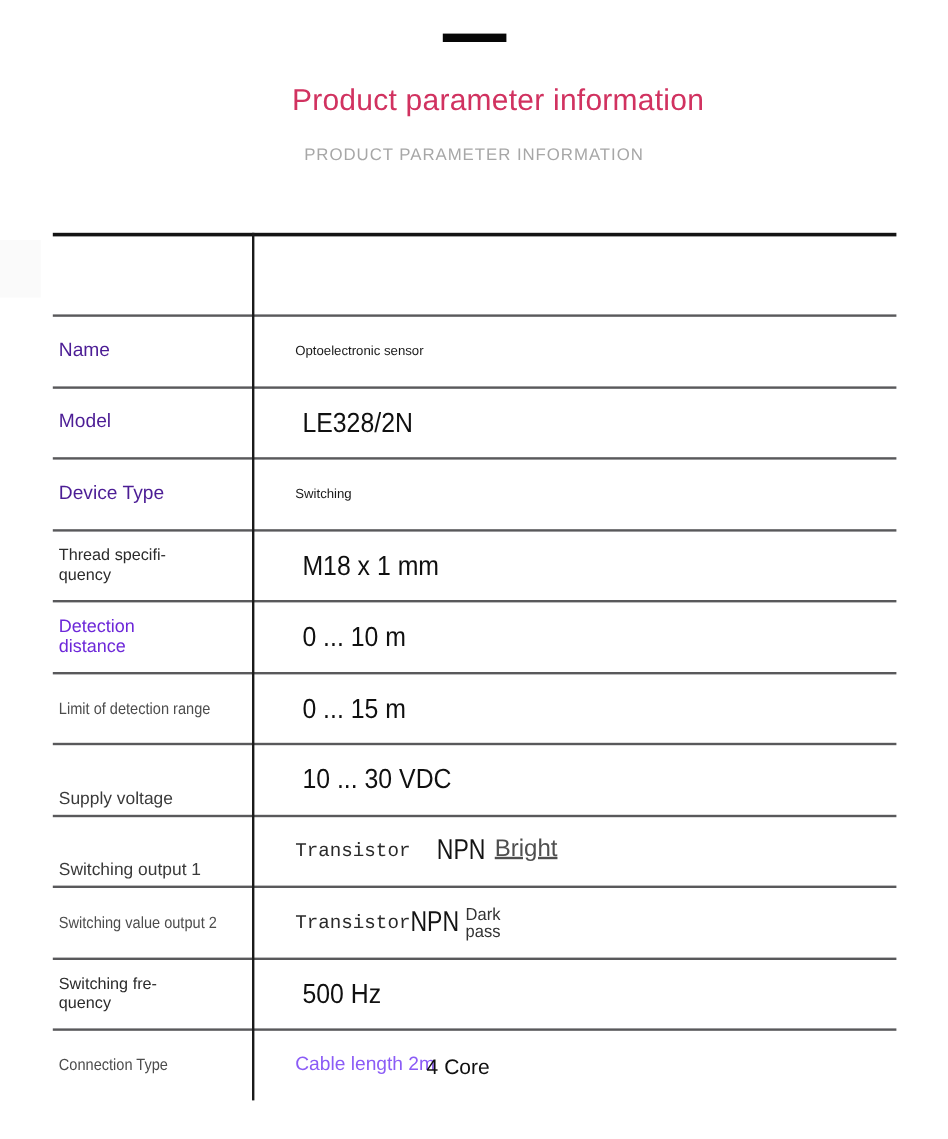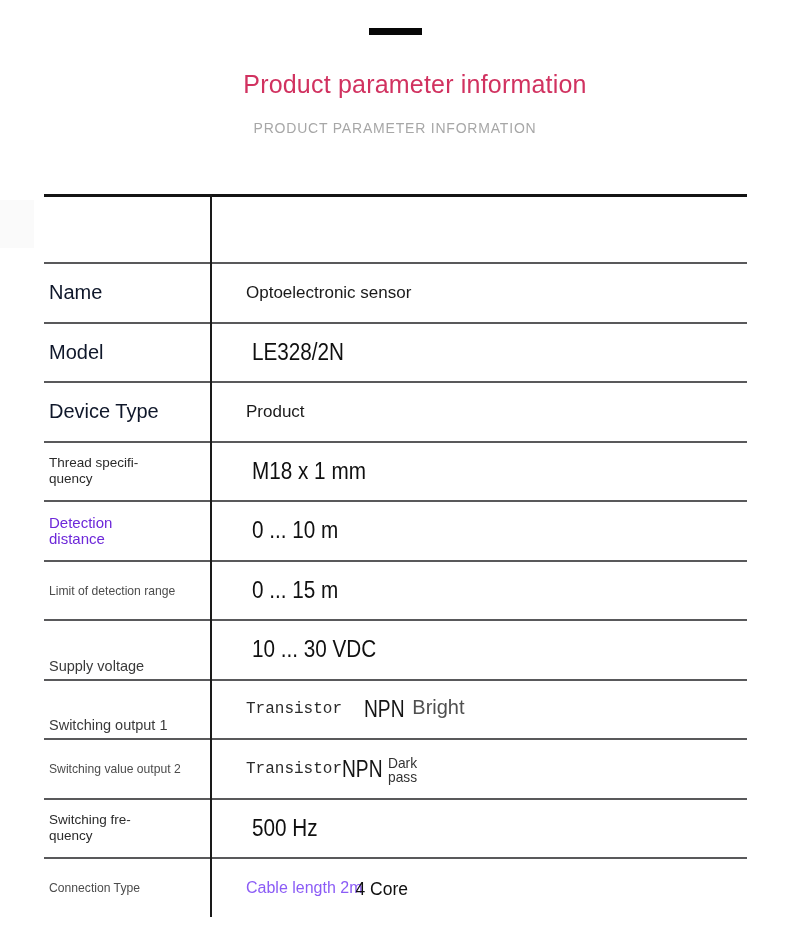--- a/index.html
+++ b/index.html
@@ -22,34 +22,34 @@
   .spec-table{position:absolute;left:44px;top:194px;width:703px;}
   .hdr-row{height:68px;box-sizing:border-box;border-top:3px solid #141414;}
   .row{height:59.5px;box-sizing:border-box;border-top:2px solid #59595b;display:flex;}
   .row:last-child{border-bottom:2px solid #515153;}
   .cell-label{width:166px;box-sizing:border-box;padding-left:5px;display:flex;align-items:center;}
   .cell-value{flex:1;box-sizing:border-box;padding-left:36px;display:flex;align-items:center;}
   .col-divider{position:absolute;left:166px;top:0;bottom:0;width:2px;background:#1a1a1a;}
 
   
   .label{white-space:pre-line;}
-  .label-lg{font-size:20px;color:#0f172a;}
+  .label-lg{font-size:16px;color:#4c1d95;}
   .label-md{font-size:14.5px;color:#3a3a3a;margin-top:32px;}
   .label-md2{font-size:15px;color:#6d28d9;line-height:16px;}
   .label-sm{font-size:13.5px;color:#2b2b2b;line-height:16px;}
   .label-cond{font-size:13.5px;color:#4c4c4c;display:inline-block;transform:scaleX(.9);transform-origin:left center;white-space:nowrap;}
 
   
   .seg{white-space:pre-line;}
-  .seg-text{font-size:17px;color:#1a1a1a;}
+  .seg-text{font-size:11px;color:#1a1a1a;}
   .seg-plain{font-size:16px;color:#2a2a2a;white-space:pre;font-family:Liberation Mono, monospace;}
   .seg-big{font-size:23px;color:#101010;display:inline-block;transform:scaleX(.9);transform-origin:left center;margin-left:6px;white-space:nowrap;}
   .seg-npn,.seg-npn-gap{font-size:24px;color:#141414;display:inline-block;transform:scaleX(.8);transform-origin:left center;margin-right:-10px;letter-spacing:0;}
   .seg-npn-gap{margin-left:12px;}
-  .seg-bright{font-size:20px;color:#4f4f4f;margin-left:8px;position:relative;top:-2px;}
+  .seg-bright{font-size:20px;color:#4f4f4f;margin-left:8px;position:relative;top:-2px;text-decoration:underline;}
   .seg-stack{font-size:14.5px;line-height:13.5px;color:#333333;display:inline-block;transform:scaleX(.95);transform-origin:left center;margin-left:5px;position:relative;top:2px;white-space:pre-line;}
   .seg-cable{font-size:16px;color:#8b5cf6;}
   .seg-core{font-size:17.5px;color:#101010;margin-left:-7px;position:relative;top:2px;}
 </style>
 </head>
 <body>
 
 <div class="page">
 
   <div class="black-bar" style="background: rgb(7, 7, 7);"></div>
@@ -78,21 +78,21 @@
     <div class="cell-value">
           <span class="seg seg-big">LE328/2N</span>
         </div>
   </div>
 
   <div class="row">
     <div class="cell-label">
       <span class="label label-lg">Device Type</span>
     </div>
     <div class="cell-value">
-          <span class="seg seg-text">Product</span>
+          <span class="seg seg-text">Switching</span>
         </div>
   </div>
 
   <div class="row">
     <div class="cell-label">
       <span class="label label-sm">Thread specifi-
 quency</span>
     </div>
     <div class="cell-value">
           <span class="seg seg-big">M18 x 1 mm</span>

